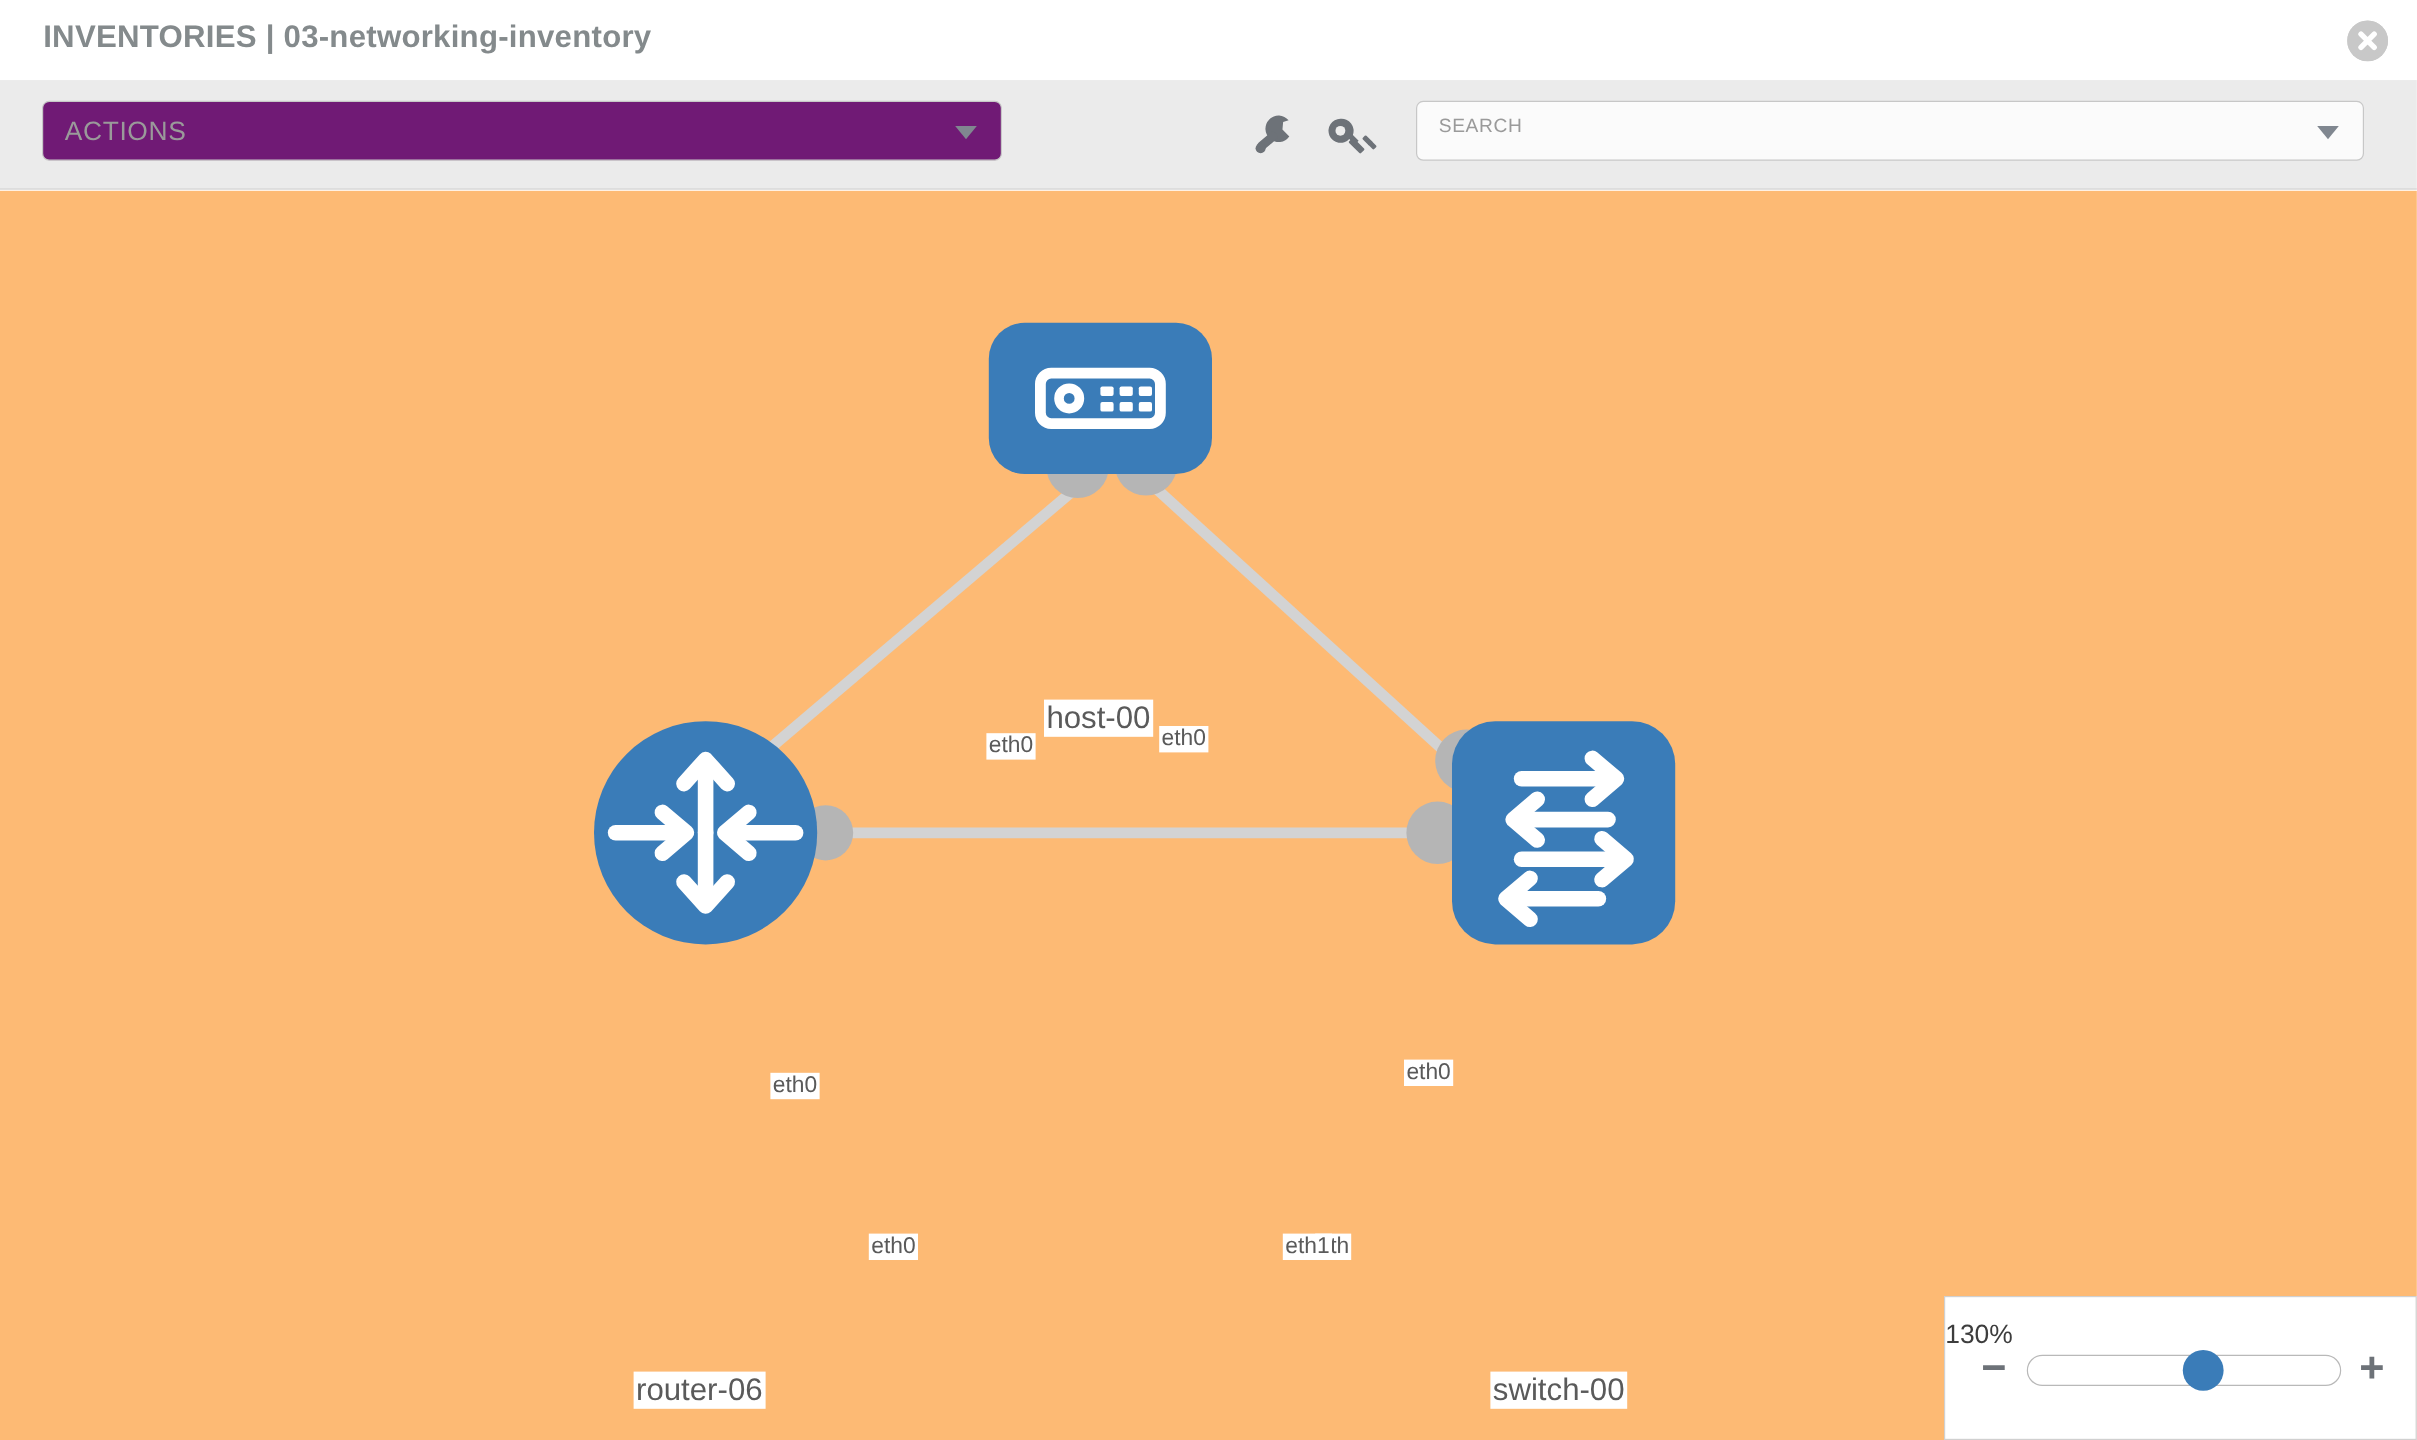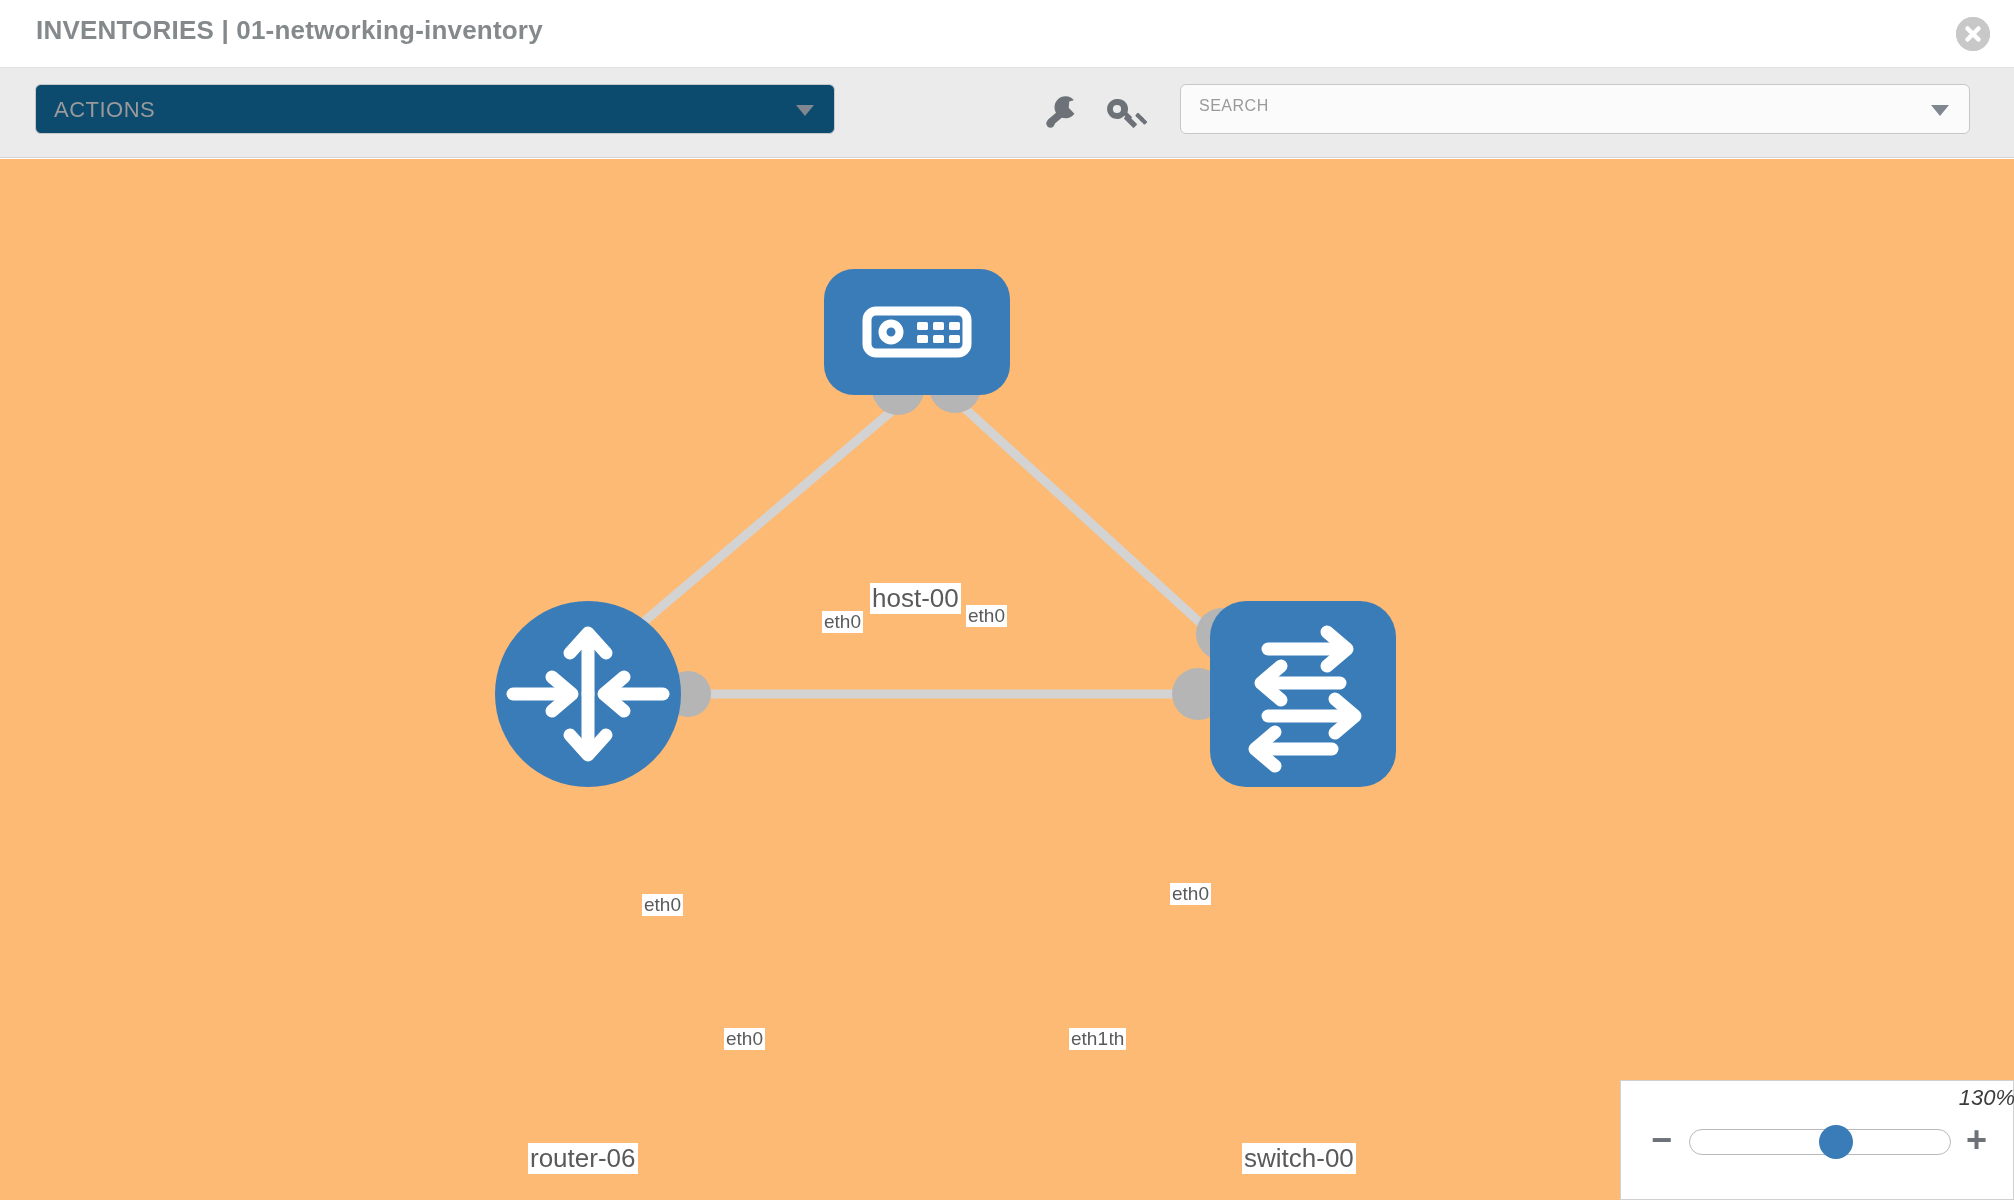--- a/index.html
+++ b/index.html
@@ -50,21 +50,21 @@
     height: 90px;
     background: #ebebeb;
     border-bottom: 1px solid #d4d4d4;
   }
   .actions-select {
     position: absolute;
     left: 35px;
     top: 84px;
     width: 800px;
     height: 50px;
-    background: #0c4a6e;
+    background: #701a75;
     border: 1px solid #c7c7c7;
     border-radius: 6px;
     cursor: pointer;
   }
   .actions-label {
     position: absolute;
     left: 18px;
     top: 12px;
     font-size: 22px;
     color: #9a9a9a;
@@ -148,27 +148,26 @@
     position: absolute;
     left: 1620px;
     top: 1080px;
     width: 394px;
     height: 120px;
     background: #ffffff;
     border: 1px solid #d0d0d0;
   }
   .zoom-value {
     position: absolute;
-    top: 4px;
+    top: 18px;
     left: 0;
     width: 394px;
-    text-align: right;
+    text-align: left;
     font-size: 22px;
     color: #3d3d3d;
-    font-style: italic;
   }
   .zoom-minus, .zoom-plus {
     position: absolute;
     top: 44px;
     font-size: 36px;
     color: #6d7278;
     font-weight: bold;
     line-height: 30px;
     cursor: pointer;
     user-select: none;
@@ -193,21 +192,21 @@
     height: 34px;
     border-radius: 50%;
     background: #3a7cb8;
     cursor: grab;
   }
 </style>
 </head>
 <body>
 
 <div class="header">
-  <div class="header-title">INVENTORIES | 01-networking-inventory</div>
+  <div class="header-title">INVENTORIES | 03-networking-inventory</div>
   <div class="close-btn">
     <svg width="34" height="34" viewBox="0 0 34 34">
       <circle cx="17" cy="17" r="17" fill="#c8c8c8"></circle>
       <path d="M11.5 11.5 L22.5 22.5 M22.5 11.5 L11.5 22.5" stroke="#ffffff" stroke-width="4.5" stroke-linecap="round"></path>
     </svg>
   </div>
 </div>
 
 <div class="toolbar"></div>
 

